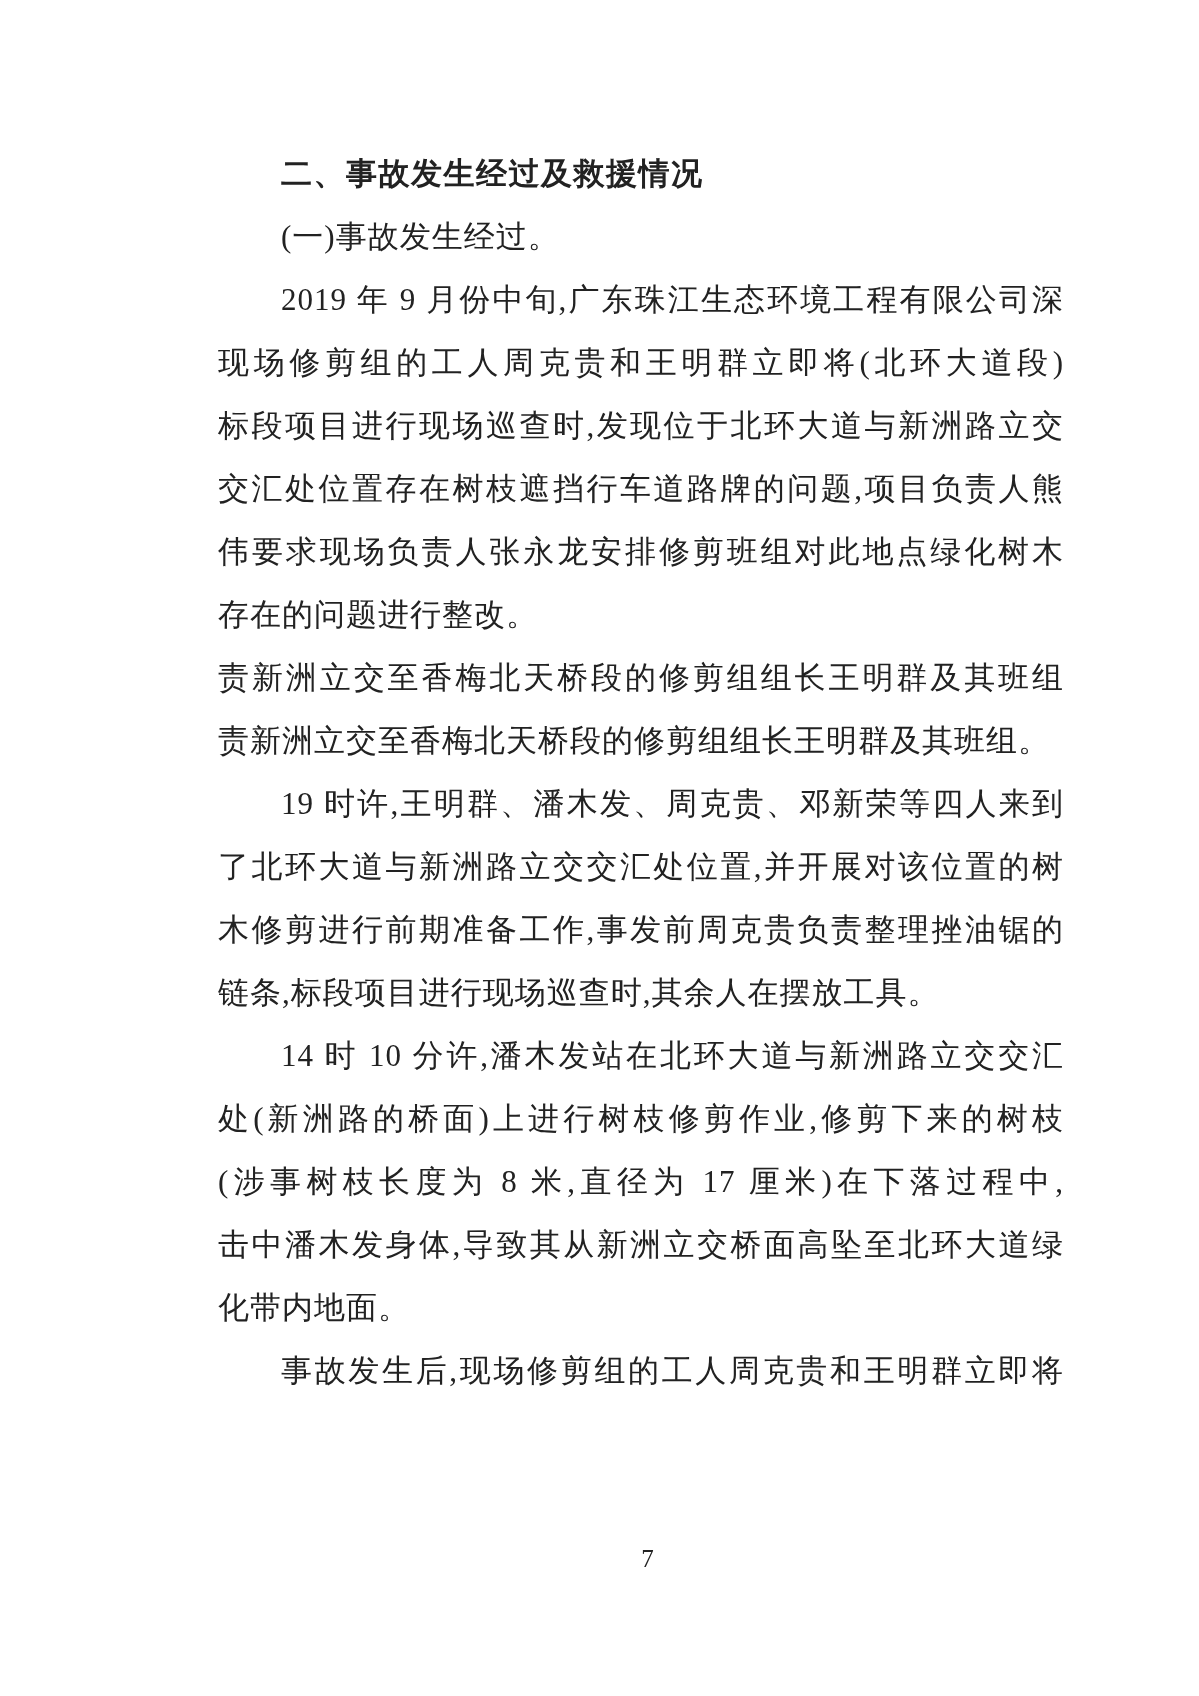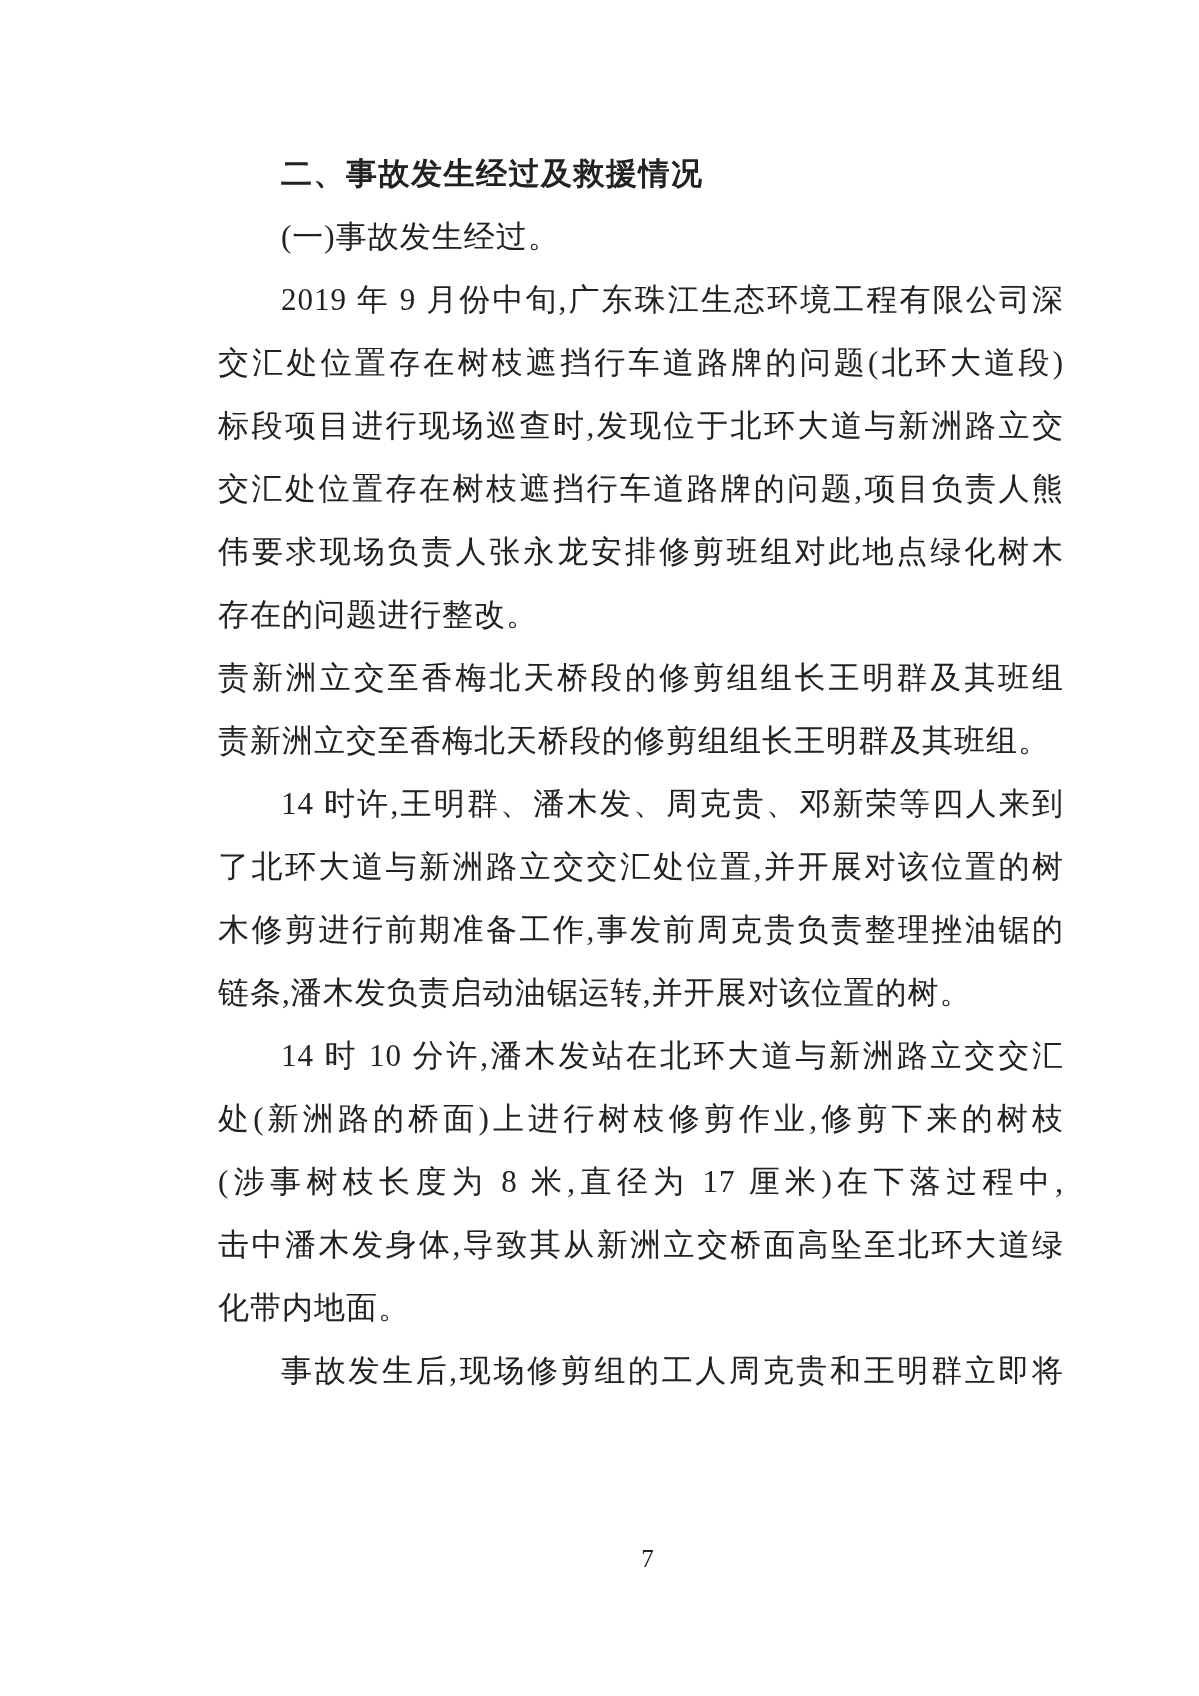--- a/index.html
+++ b/index.html
@@ -57,31 +57,31 @@
   }
 </style>
 </head>
 <body>
 
 <div class="page">
   <div class="text-block">
     <div class="line head ind end">二、事故发生经过及救援情况</div>
     <div class="line ind end">(一)事故发生经过。</div>
     <div class="line ind">2019 年 9 月份中旬,广东珠江生态环境工程有限公司深</div>
-    <div class="line">交汇处位置存在树枝遮挡行车道路牌的问题(北环大道段)</div>
+    <div class="line">现场修剪组的工人周克贵和王明群立即将(北环大道段)</div>
     <div class="line">标段项目进行现场巡查时,发现位于北环大道与新洲路立交</div>
     <div class="line">交汇处位置存在树枝遮挡行车道路牌的问题,项目负责人熊</div>
     <div class="line">伟要求现场负责人张永龙安排修剪班组对此地点绿化树木</div>
     <div class="line end">存在的问题进行整改。</div>
     <div class="line">责新洲立交至香梅北天桥段的修剪组组长王明群及其班组</div>
     <div class="line end">责新洲立交至香梅北天桥段的修剪组组长王明群及其班组。</div>
-    <div class="line ind">14 时许,王明群、潘木发、周克贵、邓新荣等四人来到</div>
+    <div class="line ind">19 时许,王明群、潘木发、周克贵、邓新荣等四人来到</div>
     <div class="line">了北环大道与新洲路立交交汇处位置,并开展对该位置的树</div>
     <div class="line">木修剪进行前期准备工作,事发前周克贵负责整理挫油锯的</div>
-    <div class="line end">链条,潘木发负责启动油锯运转,并开展对该位置的树。</div>
+    <div class="line end">链条,标段项目进行现场巡查时,其余人在摆放工具。</div>
     <div class="line ind">14 时 10 分许,潘木发站在北环大道与新洲路立交交汇</div>
     <div class="line">处(新洲路的桥面)上进行树枝修剪作业,修剪下来的树枝</div>
     <div class="line">(涉事树枝长度为 8 米,直径为 17 厘米)在下落过程中,</div>
     <div class="line">击中潘木发身体,导致其从新洲立交桥面高坠至北环大道绿</div>
     <div class="line end">化带内地面。</div>
     <div class="line ind">事故发生后,现场修剪组的工人周克贵和王明群立即将</div>
   </div>
   <div class="page-number">7</div>
 </div>
 

